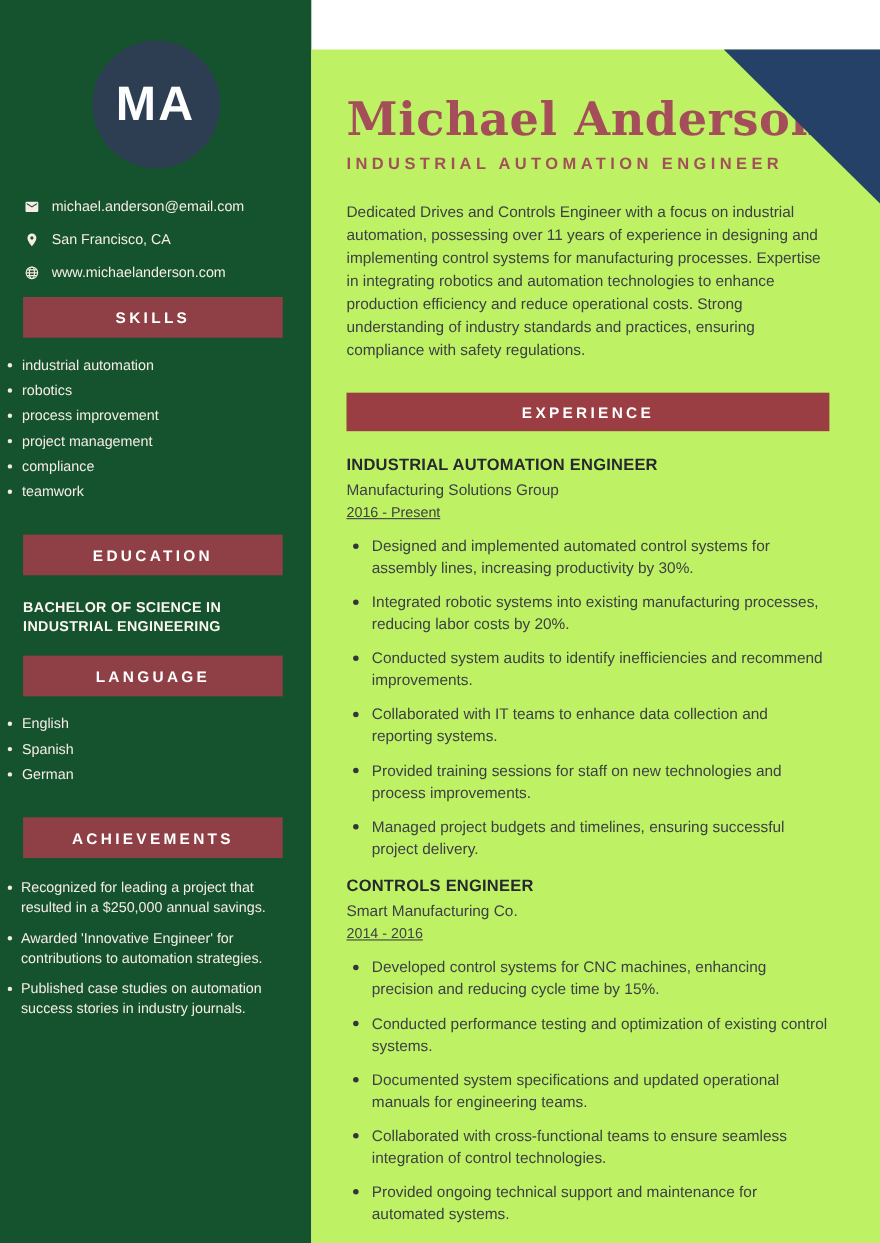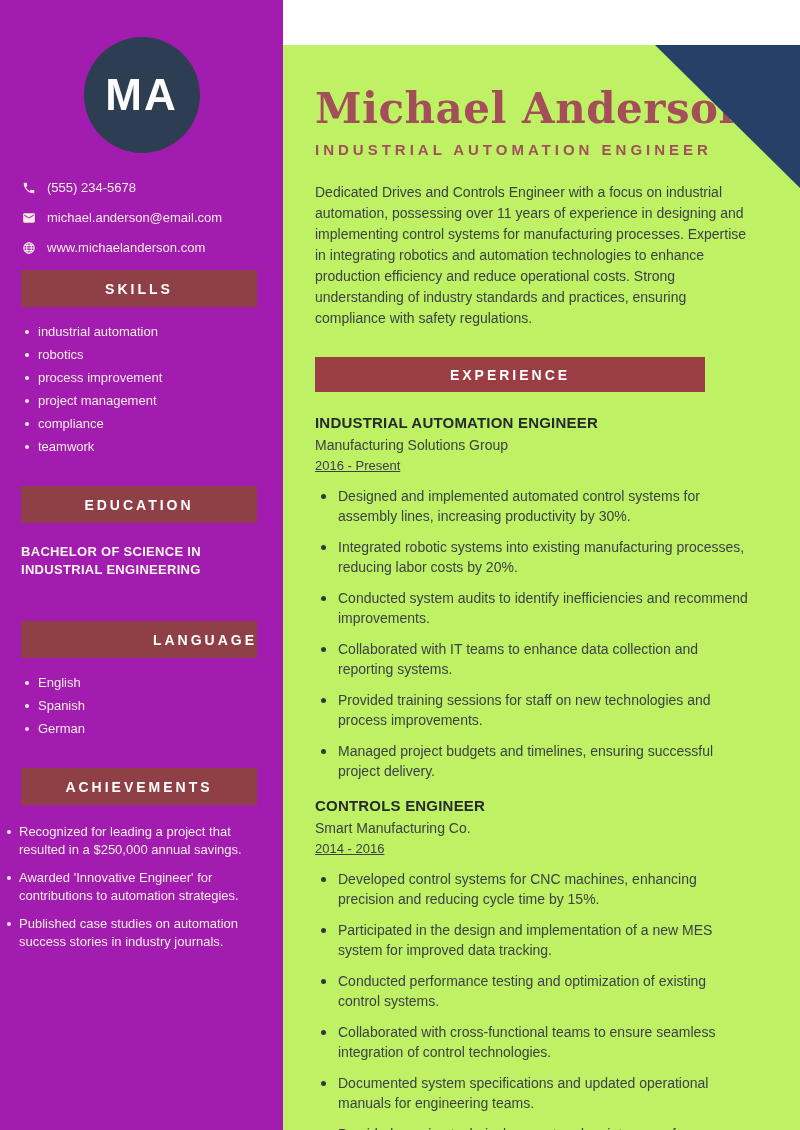--- a/index.html
+++ b/index.html
@@ -1,58 +1,58 @@
 <!DOCTYPE html>
 <html><head>
 <meta charset="utf-8">
 <style>
   * { margin:0; padding:0; box-sizing:border-box; }
   html,body { width:800px; }
   body { height:1130px; overflow:hidden; font-family:"Liberation Sans", sans-serif; }
   .page { position:relative; display:flex; width:800px; height:1130px; }
 
   
-  .sidebar { position:relative; flex:0 0 283px; width:283px; background:#a21caf; color:#f6ece7; }
+  .sidebar { position:relative; flex:0 0 283px; width:283px; background:#14532d; color:#f6ece7; }
   .avatar { width:116px; height:116px; border-radius:50%; background:#2d3e53; color:#fdfdfd;
             margin:37px auto 0 auto; display:flex; align-items:center; justify-content:center;
             font-size:44px; font-weight:700; letter-spacing:2px; }
   .contact { list-style:none; margin-top:27px; padding-left:22px; }
   .contact li { display:flex; align-items:center; gap:11px; margin-bottom:15px; font-size:13px; }
   .cicon { width:14px; height:14px; flex:0 0 14px; display:inline-flex; }
   .cicon svg { width:14px; height:14px; }
 
   .sbar { margin-left:21px; width:236px; height:37px; background:#8f4046; color:#ffffff;
           display:flex; align-items:center; justify-content:center;
           font-size:14px; font-weight:700; letter-spacing:3px; }
   .sbar.skills { }
   .sbar.education { margin-top:33px; }
-  .sbar.language { margin-top:43px;justify-content:flex-end; }
+  .sbar.language { margin-top:18px; }
   .sbar.achievements { margin-top:33px; }
 
-  .slist { list-style:none; margin-top:18px; padding-left:25px; }
+  .slist { list-style:none; margin-top:18px; padding-left:7px; }
   .slist li { position:relative; padding-left:13px; font-size:13px; margin-bottom:10px; line-height:13px; }
   .slist li::before { content:""; position:absolute; left:0; top:5px; width:4px; height:4px;
                       border-radius:50%; background:#f6ece7; }
   .alist { list-style:none; margin-top:18px; padding-left:7px; }
   .alist li { position:relative; padding-left:12px; font-size:13px; line-height:17.5px;
               margin-bottom:11px; max-width:245px; }
   .alist li::before { content:""; position:absolute; left:0; top:7px; width:4px; height:4px;
                       border-radius:50%; background:#f6ece7; }
   .degree { margin:20px 0 0 21px; max-width:250px; font-size:13px; font-weight:700;
             line-height:17.5px; letter-spacing:.3px; color:#fdf6f0; text-transform:uppercase; }
 
   
   .main { position:relative; flex:1; background:#bef264; padding:40px 49px 0 32px;margin-top:45px; }
   .corner-triangle { position:absolute; top:0; right:0; width:0; height:0;
             border-top:143px solid #254168; border-left:145px solid transparent; }
   .name { font-family:"DejaVu Serif", serif; font-size:42px; font-weight:700;
           color:#a34e59; line-height:48px; letter-spacing:.5px; }
   .role-title { margin-top:8px; font-size:15px; font-weight:700; letter-spacing:4px; color:#a3505a; }
   .summary { margin-top:24px; font-size:14px; line-height:21px; color:#3d4045; max-width:452px; }
-  .xbar { margin-top:28px; width:390px; height:35px; background:#9a3e44; color:#ffffff;
+  .xbar { margin-top:28px; width:439px; height:35px; background:#9a3e44; color:#ffffff;
           display:flex; align-items:center; justify-content:center;
           font-size:14px; font-weight:700; letter-spacing:3px; }
   .job { margin-top:22px; }
   .job + .job { margin-top:16px; }
   .job-role { font-size:15px; font-weight:700; color:#26292d; letter-spacing:.2px; }
   .job-company { margin-top:6px; font-size:14px; color:#3d4045; }
   .job-dates { margin-top:5px; font-size:13px; color:#3d4045;text-decoration:underline; }
   .blist { list-style:none; margin-top:14px; padding-left:6px; max-width:452px; }
   .blist li { position:relative; padding-left:17px; font-size:14px; line-height:19.5px;
               margin-bottom:12px; color:#3d4045; }
@@ -67,32 +67,32 @@
   <aside class="sidebar">
 
     <div class="avatar">
       <span>MA</span>
     </div>
 
     <ul class="contact">
       <li>
         <span class="cicon">
           <svg viewBox="0 0 24 24" fill="#f6ece7">
-              <path d="M6.62 10.79c1.44 2.83 3.76 5.14 6.59 6.59l2.2-2.21c.27-.27.67-.36 1.02-.24 1.12.37 2.33.57 3.57.57.55 0 1 .45 1 1V20c0 .55-.45 1-1 1-9.39 0-17-7.61-17-17 0-.55.45-1 1-1h3.5c.55 0 1 .45 1 1 0 1.25.2 2.45.57 3.57.11.35.03.74-.25 1.02l-2.2 2.2z"></path>
+              <path d="M20 4H4c-1.1 0-1.99.9-1.99 2L2 18c0 1.1.9 2 2 2h16c1.1 0 2-.9 2-2V6c0-1.1-.9-2-2-2zm0 4l-8 5-8-5V6l8 5 8-5v2z"></path>
             </svg>
         </span>
-        <span>(555) 234-5678</span>
+        <span>michael.anderson@email.com</span>
       </li>
       <li>
         <span class="cicon">
           <svg viewBox="0 0 24 24" fill="#f6ece7">
-              <path d="M20 4H4c-1.1 0-1.99.9-1.99 2L2 18c0 1.1.9 2 2 2h16c1.1 0 2-.9 2-2V6c0-1.1-.9-2-2-2zm0 4l-8 5-8-5V6l8 5 8-5v2z"></path>
+              <path d="M12 2C8.13 2 5 5.13 5 9c0 5.25 7 13 7 13s7-7.75 7-13c0-3.87-3.13-7-7-7zm0 9.5c-1.38 0-2.5-1.12-2.5-2.5s1.12-2.5 2.5-2.5 2.5 1.12 2.5 2.5-1.12 2.5-2.5 2.5z"></path>
             </svg>
         </span>
-        <span>michael.anderson@email.com</span>
+        <span>San Francisco, CA</span>
       </li>
       <li>
         <span class="cicon">
           <svg viewBox="0 0 24 24" fill="none" stroke="#f6ece7" stroke-width="1.8">
               <circle cx="12" cy="12" r="9"></circle>
               <ellipse cx="12" cy="12" rx="4" ry="9"></ellipse>
               <path d="M3.5 12h17M4.6 7.5h14.8M4.6 16.5h14.8"></path>
             </svg>
         </span>
         <span>www.michaelanderson.com</span>
@@ -160,21 +160,20 @@
         <li>Managed project budgets and timelines, ensuring successful project delivery.</li>
       </ul>
     </section>
 
     <section class="job">
       <h2 class="job-role">CONTROLS ENGINEER</h2>
       <div class="job-company">Smart Manufacturing Co.</div>
       <div class="job-dates">2014 - 2016</div>
       <ul class="blist">
         <li>Developed control systems for CNC machines, enhancing precision and reducing cycle time by 15%.</li>
-        <li>Participated in the design and implementation of a new MES system for improved data tracking.</li>
         <li>Conducted performance testing and optimization of existing control systems.</li>
+        <li>Documented system specifications and updated operational manuals for engineering teams.</li>
         <li>Collaborated with cross-functional teams to ensure seamless integration of control technologies.</li>
-        <li>Documented system specifications and updated operational manuals for engineering teams.</li>
         <li>Provided ongoing technical support and maintenance for automated systems.</li>
       </ul>
     </section>
   </main>
 </div>
 
 </body></html>

